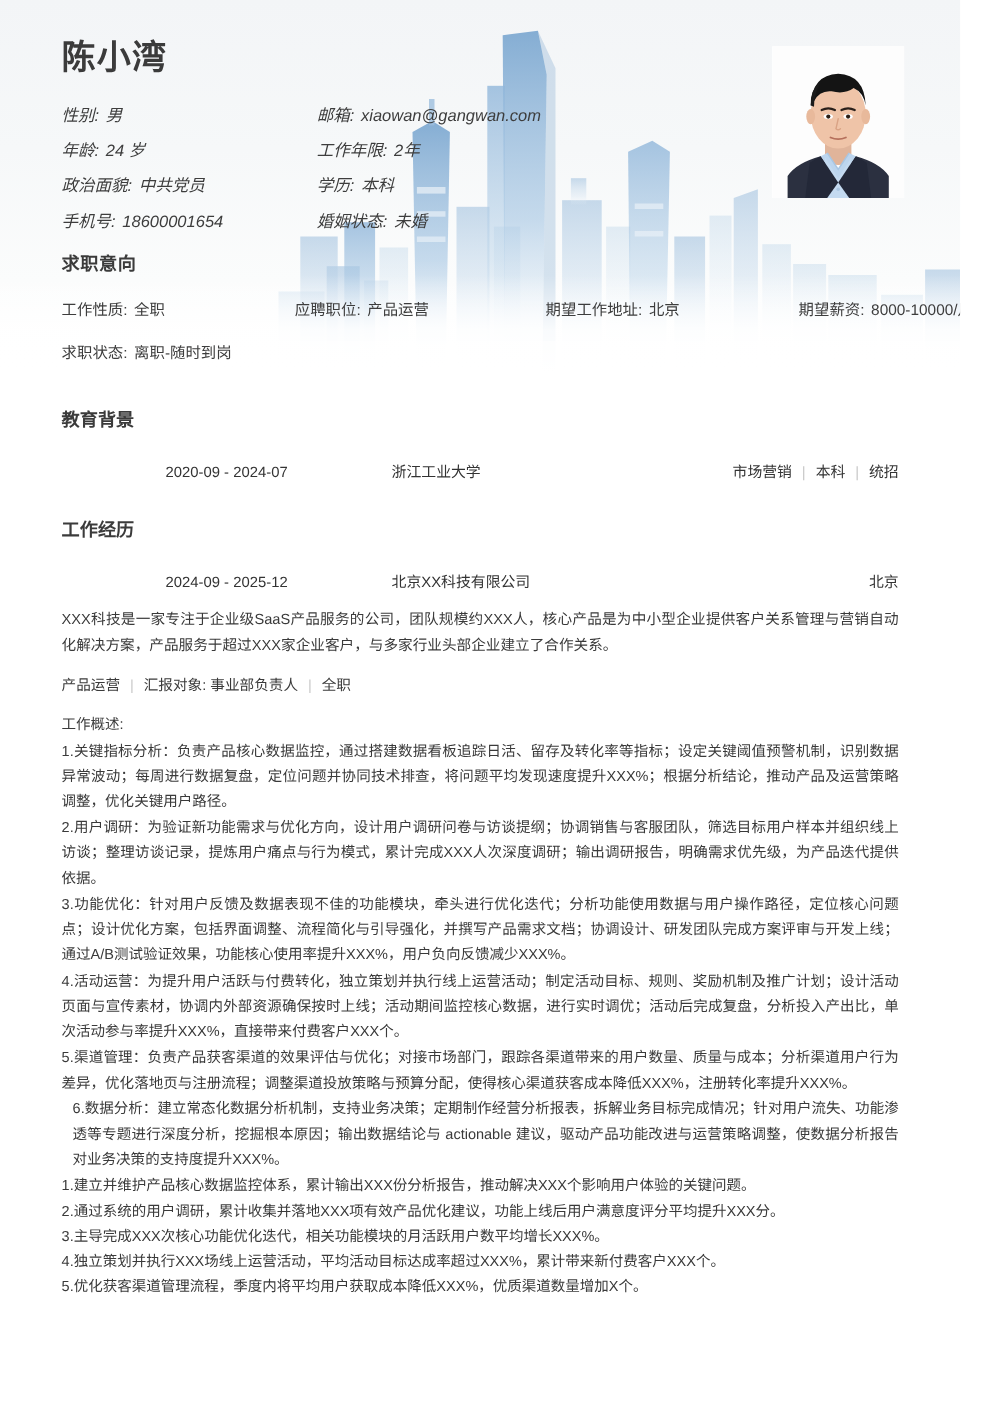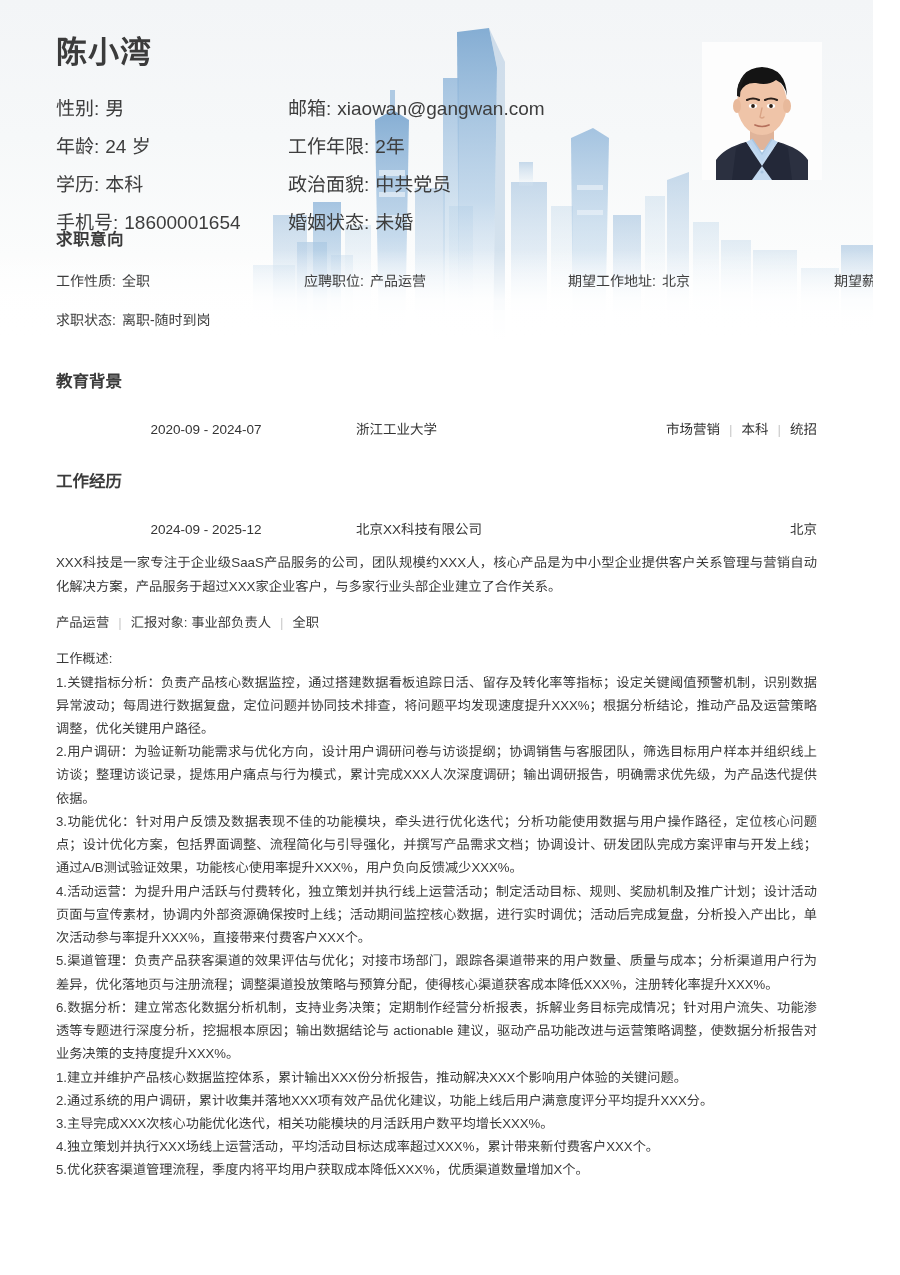--- a/index.html
+++ b/index.html
@@ -56,22 +56,23 @@
     color: #3b3b3b;
     letter-spacing: 1px;
     margin: 0 0 22px 0;
     line-height: 1.2;
   }
 
   .info-grid {
     display: grid;
     grid-template-columns: 232px auto;
     row-gap: 11px;
-    font-size: 19px;
+    font-size: 15px;
     color: #3d3d3d;
+    font-style: italic;
   }
   .info-cell { white-space: nowrap; }
   .info-label { color: #3d3d3d; }
   .info-value { color: #3d3d3d; margin-left: 6px; }
   .section-title {
     font-size: 16.5px;
     font-weight: bold;
     color: #3b3b3b;
     letter-spacing: 0.5px;
     margin: 0;
@@ -82,21 +83,20 @@
     left: 56px;
     right: 56px;
     top: 270px;
     z-index: 5;
     font-size: 14px;
     color: #3d3d3d;
   }
   .intent-row1 {
     display: grid;
     grid-template-columns: 212px 228px 230px auto;
-    gap: 36px;
   }
   .intent-row2 { margin-top: 19px; }
   .intent-item { white-space: nowrap; }
   .intent-item .info-value { margin-left: 6px; }
 
   
   .blk { padding: 0 56px; position: relative; z-index: 4; }
   .blk-title {
     font-size: 16.5px;
     font-weight: bold;
@@ -268,24 +268,24 @@
         </div>
 
         <div class="info-cell">
           <span class="info-label">年龄:</span><span class="info-value">24 岁</span>
         </div>
         <div class="info-cell">
           <span class="info-label">工作年限:</span><span class="info-value">2年</span>
         </div>
 
         <div class="info-cell">
+          <span class="info-label">政治面貌:</span><span class="info-value">中共党员</span>
+        </div>
+        <div class="info-cell">
           <span class="info-label">学历:</span><span class="info-value">本科</span>
-        </div>
-        <div class="info-cell">
-          <span class="info-label">政治面貌:</span><span class="info-value">中共党员</span>
         </div>
 
         <div class="info-cell">
           <span class="info-label">手机号:</span><span class="info-value">18600001654</span>
         </div>
         <div class="info-cell">
           <span class="info-label">婚姻状态:</span><span class="info-value">未婚</span>
         </div>
       </div>
     </div>
@@ -344,21 +344,21 @@
     <div class="meta-line">
       <span>产品运营</span><span class="sep">|</span><span>汇报对象: 事业部负责人</span><span class="sep">|</span><span>全职</span>
     </div>
 
     <p class="body-text">工作概述:</p>
     <p class="body-text" style="margin-top:0;">1.关键指标分析：负责产品核心数据监控，通过搭建数据看板追踪日活、留存及转化率等指标；设定关键阈值预警机制，识别数据异常波动；每周进行数据复盘，定位问题并协同技术排查，将问题平均发现速度提升XXX%；根据分析结论，推动产品及运营策略调整，优化关键用户路径。</p>
     <p class="body-text" style="margin-top:0;">2.用户调研：为验证新功能需求与优化方向，设计用户调研问卷与访谈提纲；协调销售与客服团队，筛选目标用户样本并组织线上访谈；整理访谈记录，提炼用户痛点与行为模式，累计完成XXX人次深度调研；输出调研报告，明确需求优先级，为产品迭代提供依据。</p>
     <p class="body-text" style="margin-top:0;">3.功能优化：针对用户反馈及数据表现不佳的功能模块，牵头进行优化迭代；分析功能使用数据与用户操作路径，定位核心问题点；设计优化方案，包括界面调整、流程简化与引导强化，并撰写产品需求文档；协调设计、研发团队完成方案评审与开发上线；通过A/B测试验证效果，功能核心使用率提升XXX%，用户负向反馈减少XXX%。</p>
     <p class="body-text" style="margin-top:0;">4.活动运营：为提升用户活跃与付费转化，独立策划并执行线上运营活动；制定活动目标、规则、奖励机制及推广计划；设计活动页面与宣传素材，协调内外部资源确保按时上线；活动期间监控核心数据，进行实时调优；活动后完成复盘，分析投入产出比，单次活动参与率提升XXX%，直接带来付费客户XXX个。</p>
     <p class="body-text" style="margin-top:0;">5.渠道管理：负责产品获客渠道的效果评估与优化；对接市场部门，跟踪各渠道带来的用户数量、质量与成本；分析渠道用户行为差异，优化落地页与注册流程；调整渠道投放策略与预算分配，使得核心渠道获客成本降低XXX%，注册转化率提升XXX%。</p>
-    <p class="body-text" style="margin-top:0;">6.数据分析：建立常态化数据分析机制，支持业务决策；定期制作经营分析报表，拆解业务目标完成情况；针对用户流失、功能渗透等专题进行深度分析，挖掘根本原因；输出数据结论与 actionable 建议，驱动产品功能改进与运营策略调整，使数据分析报告对业务决策的支持度提升XXX%。</p>
+    <p class="body-text" style="margin-top:0;margin-left:10px;">6.数据分析：建立常态化数据分析机制，支持业务决策；定期制作经营分析报表，拆解业务目标完成情况；针对用户流失、功能渗透等专题进行深度分析，挖掘根本原因；输出数据结论与 actionable 建议，驱动产品功能改进与运营策略调整，使数据分析报告对业务决策的支持度提升XXX%。</p>
 
     <p class="body-text" style="margin-top:0;">1.建立并维护产品核心数据监控体系，累计输出XXX份分析报告，推动解决XXX个影响用户体验的关键问题。</p>
     <p class="body-text" style="margin-top:0;">2.通过系统的用户调研，累计收集并落地XXX项有效产品优化建议，功能上线后用户满意度评分平均提升XXX分。</p>
     <p class="body-text" style="margin-top:0;">3.主导完成XXX次核心功能优化迭代，相关功能模块的月活跃用户数平均增长XXX%。</p>
     <p class="body-text" style="margin-top:0;">4.独立策划并执行XXX场线上运营活动，平均活动目标达成率超过XXX%，累计带来新付费客户XXX个。</p>
     <p class="body-text" style="margin-top:0;">5.优化获客渠道管理流程，季度内将平均用户获取成本降低XXX%，优质渠道数量增加X个。</p>
 
   </div>
 
 </div>

